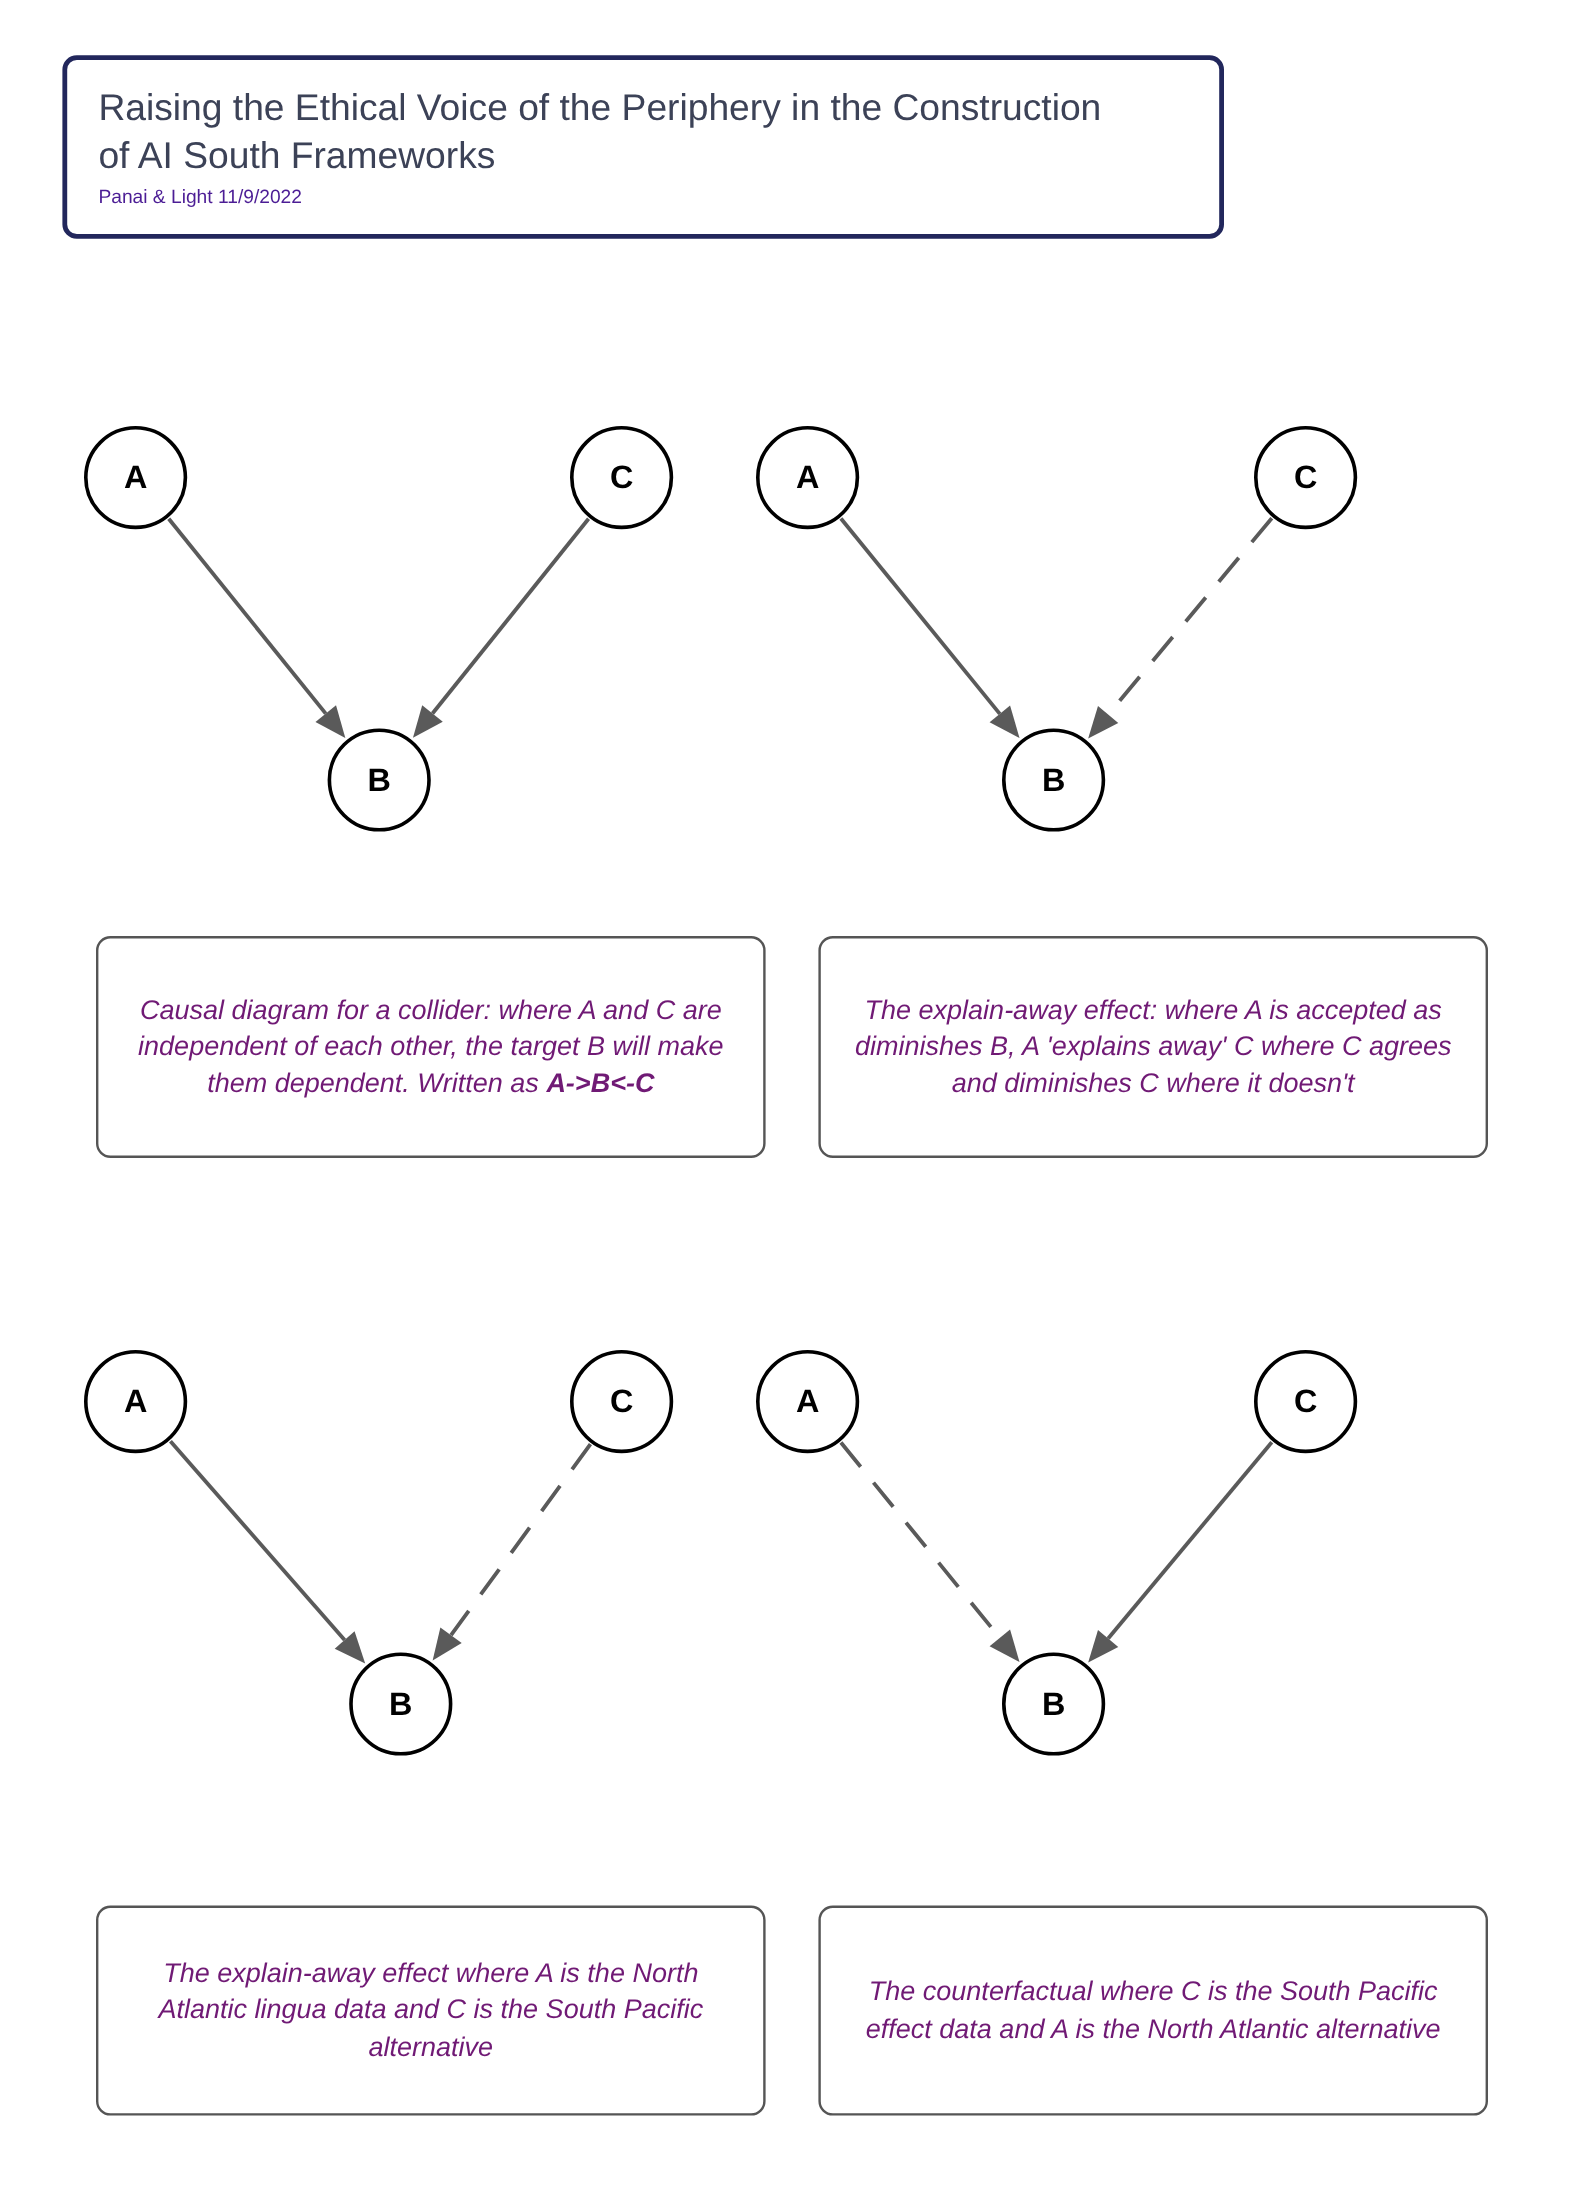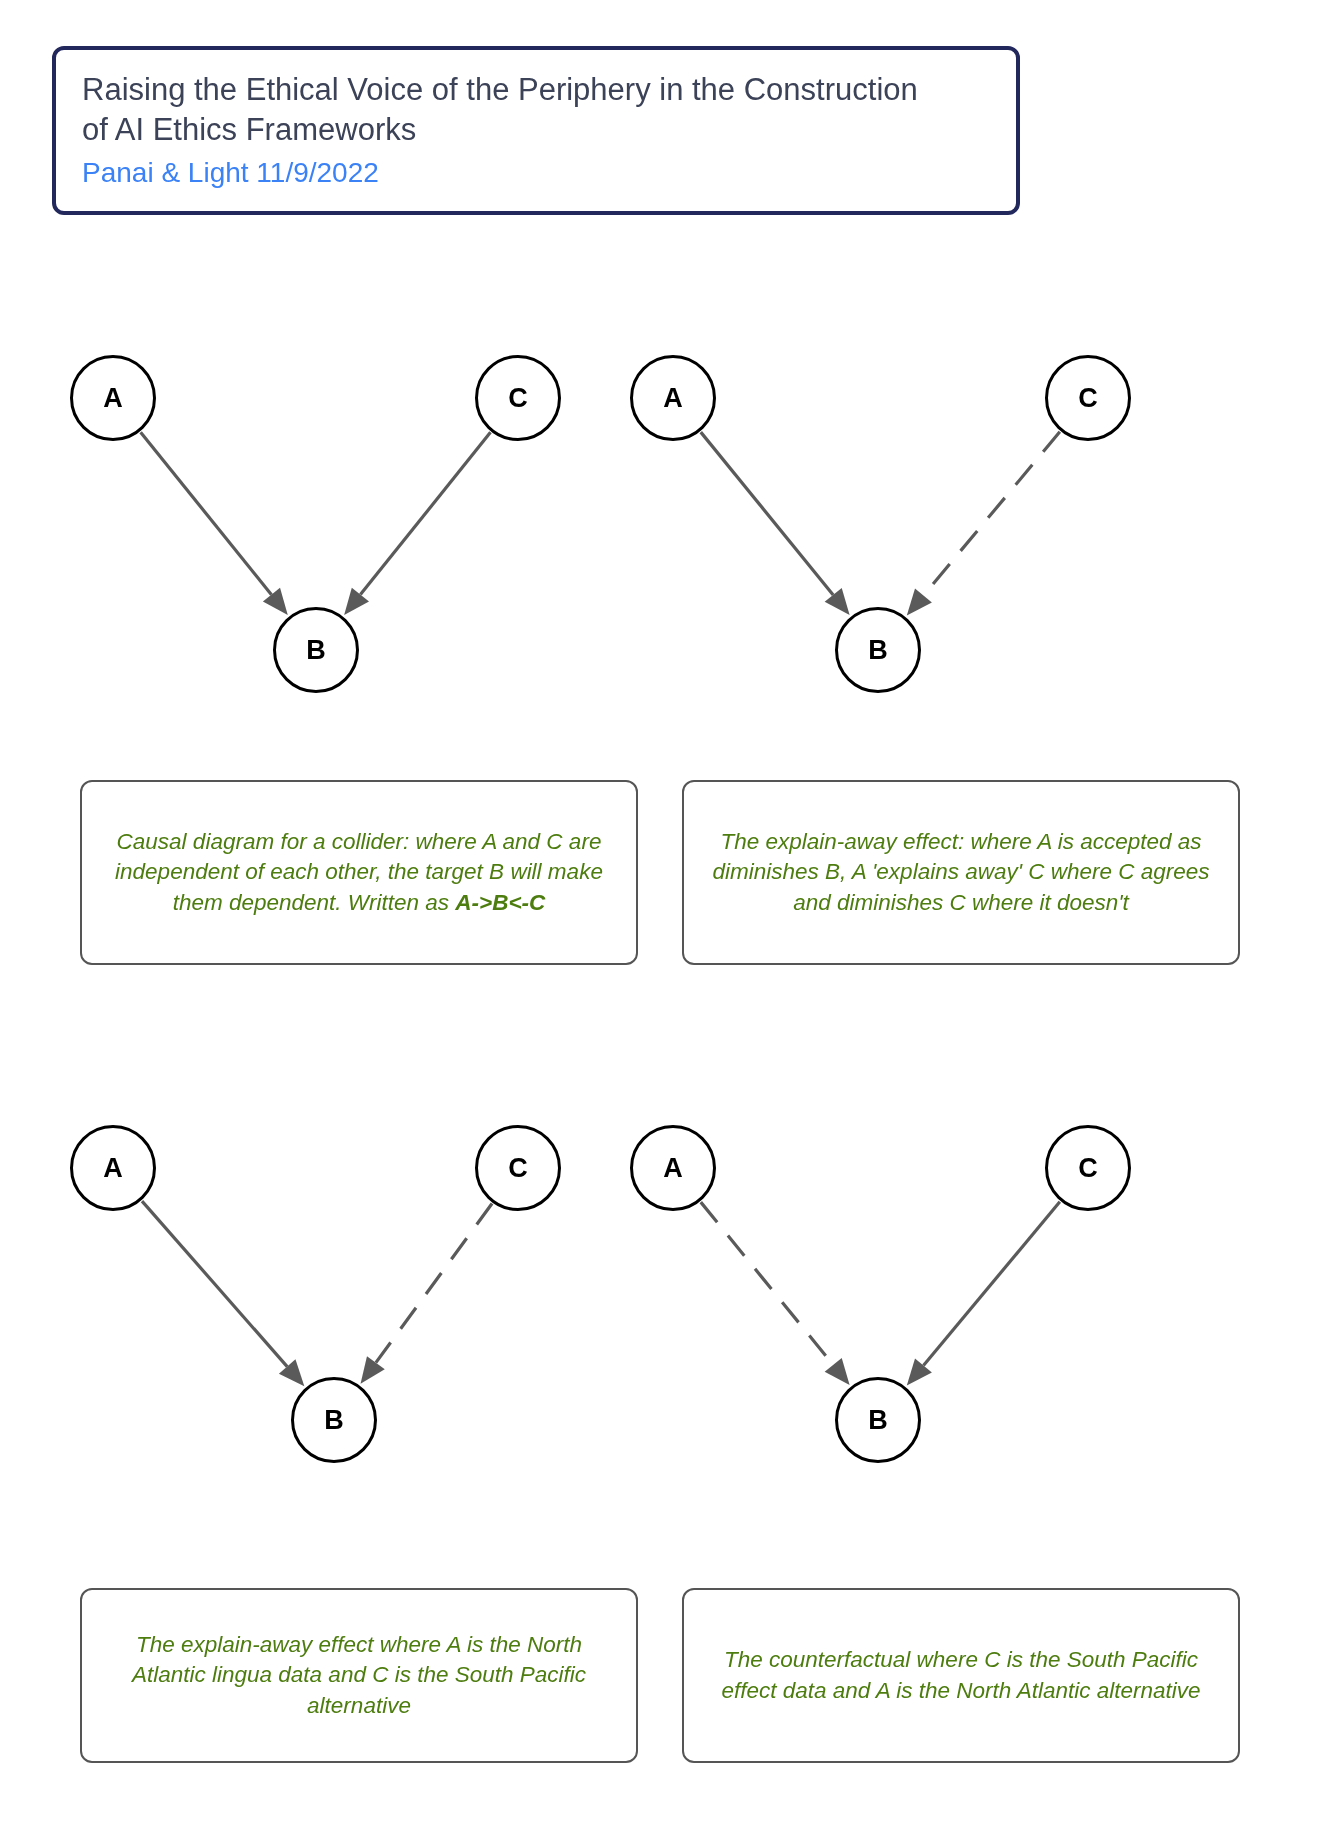--- a/index.html
+++ b/index.html
@@ -36,23 +36,23 @@
   }
   .title-sub {
     font-size: 31px;
     font-weight: normal;
     color: #3c4257;
     line-height: 1.3;
     margin-top: 2px;
     max-width: 860px;
   }
   .title-byline {
-    font-size: 28px;
+    font-size: 16px;
     font-weight: normal;
-    color: #3b82f6;
+    color: #4c1d95;
     line-height: 1.3;
     margin-top: 4px;
   }
 
   
   .panel {
     position: absolute;
     width: 580px;
   }
   .panel-r0 { top: 350px; }
@@ -95,21 +95,21 @@
   
   .caption {
     position: absolute;
     box-sizing: border-box;
     border: 2.5px solid #555555;
     border-radius: 12px;
     background: #ffffff;
     padding: 16px 18px;
     font-size: 22.5px;
     font-style: italic;
-    color: #4d7c0f;
+    color: #701a75;
     line-height: 1.36;
     text-align: center;
   }
   .caption b { font-weight: bold; font-style: italic; }
 
   .cap-r0 { top: 780px; height: 185px; width: 558px; }
   .cap-r1 { top: 1588px; height: 175px; width: 558px; }
   .cap-c0 { left: 80px; }
   .cap-c1 { left: 682px; }
 
@@ -117,21 +117,21 @@
     display: flex;
     align-items: center;
     justify-content: center;
     height: 100%;
   }
 </style>
 </head>
 <body>
 
 <div class="title-card">
-  <div class="title-sub">Raising the Ethical Voice of the Periphery in the Construction of AI Ethics Frameworks</div>
+  <div class="title-sub">Raising the Ethical Voice of the Periphery in the Construction of AI South Frameworks</div>
   <div class="title-byline">Panai &amp; Light 11/9/2022</div>
 </div>
 
 <div id="panels-root">
     <div class="panel panel-r0 panel-c0">
       <div class="graph">
         <svg width="580" height="390">
           <line x1="82.60249966639637" y1="82.26517199966445" x2="213.45960281104223" y2="244.7084724550869" stroke="#5a5a5a" stroke-width="3.2"></line>
           <polygon points="229.770170795731,264.9560740912523 204.89330981112613,251.609097371686 222.02589581095833,237.8078475384878" fill="#5a5a5a"></polygon>
           <line x1="432.48020231749615" y1="82.33162879203454" x2="302.406946260404" y2="244.6012353583079" stroke="#5a5a5a" stroke-width="3.2"></line>

